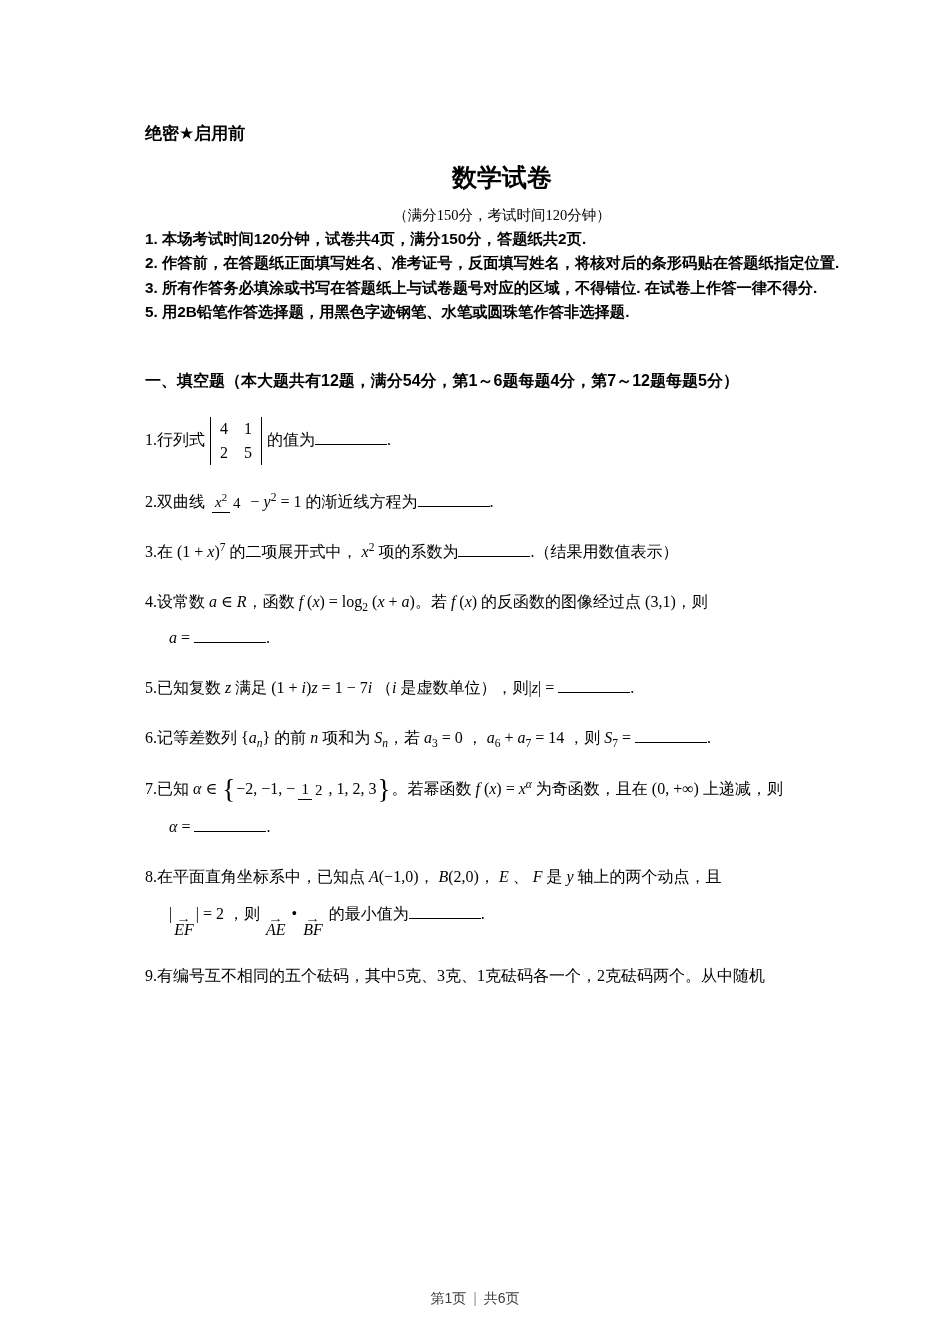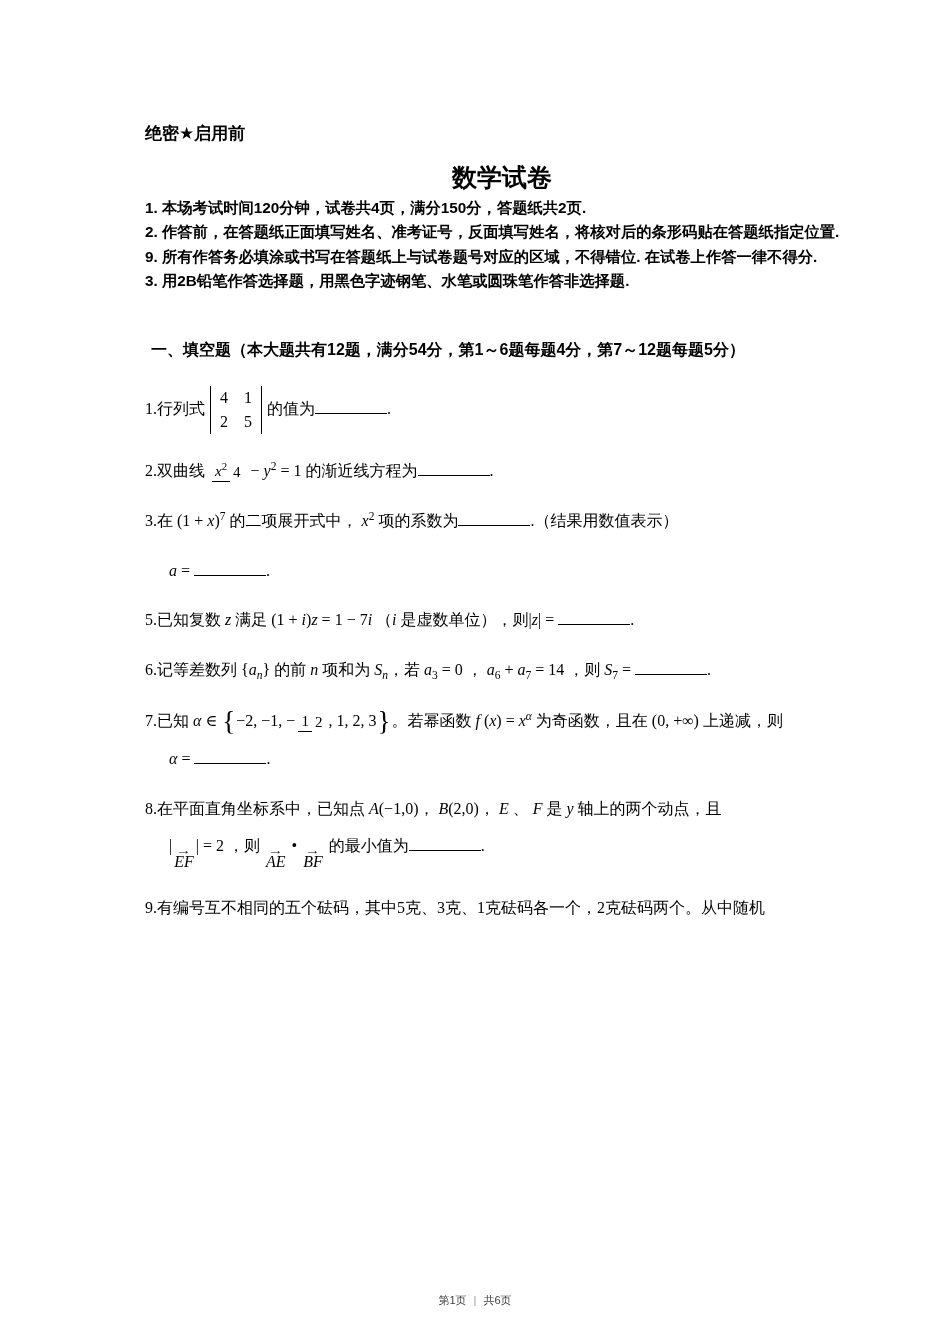--- a/index.html
+++ b/index.html
@@ -9,53 +9,54 @@
     font-family:"Liberation Serif","DejaVu Serif",serif;font-size:16px;
     overflow:hidden;
   }
   .classification{font-family:"Liberation Sans","DejaVu Sans",sans-serif;font-weight:bold;font-size:17px;}
   .title{font-family:"Liberation Sans","DejaVu Sans",sans-serif;font-weight:bold;font-size:26px;text-align:center;margin:24px 0 0 0;}
   .subtitle{font-family:"Liberation Sans","DejaVu Sans",sans-serif;font-weight:bold;font-size:25px;text-align:center;margin:16px 0 0 0;}
   .meta{text-align:center;font-size:14.5px;margin-top:12px;}
   .notice-title{font-family:"Liberation Sans","DejaVu Sans",sans-serif;font-weight:bold;font-size:15.5px;margin-top:10px;}
   .notices{list-style:none;margin:2px 0 0 0;padding:0;font-family:"Liberation Sans","DejaVu Sans",sans-serif;font-weight:bold;font-size:15.3px;line-height:1.6;}
   .notice{padding-left:1.45em;text-indent:-1.45em;}
-  .section-title{font-family:"Liberation Sans","DejaVu Sans",sans-serif;font-weight:bold;font-size:16px;margin-top:46px;margin-left:6px;}
+  .section-title{font-family:"Liberation Sans","DejaVu Sans",sans-serif;font-weight:bold;font-size:16px;margin-top:46px;}
   .question{margin-top:25px;font-size:16px;line-height:1.55;}
   .q-line{min-height:1.4em;}
   .q-line.cont{padding-left:1.5em;margin-top:12px;}
   .mi{font-style:italic;}
   sup,sub{font-size:0.72em;line-height:0;}
   .frac{display:inline-flex;align-items:center;vertical-align:middle;margin:0 3px;font-size:15px;line-height:1.15;}
   .num{border-bottom:1px solid #000;padding:0 3px;}
   .den{padding:0 3px;}
   .det{display:inline-grid;grid-template-columns:auto auto;column-gap:16px;row-gap:7px;
        padding:3px 9px;border-left:1.4px solid #000;border-right:1.4px solid #000;
        vertical-align:middle;margin:0 5px;text-align:center;line-height:1.1;}
   .det-cell{text-align:center;}
   .blank{display:inline-block;border-bottom:1px solid #000;height:0.95em;vertical-align:baseline;}
   .vec{display:inline-flex;flex-direction:column;align-items:center;vertical-align:-0.2em;line-height:1;margin:0 2px;}
   .vec-arrow{font-size:0.72em;line-height:0.6;transform:scaleX(1.3);}
   .vec-body{font-style:italic;line-height:1.05;}
   .big{font-size:1.7em;line-height:1;vertical-align:-0.14em;margin:0 1px;}
-  .footer{position:absolute;left:0;right:0;bottom:36px;text-align:center;font-size:11px;color:#3c3c3c;
+  .footer{position:absolute;left:0;right:0;bottom:36px;text-align:center;font-size:14px;color:#3c3c3c;
           font-family:"Liberation Sans","DejaVu Sans",sans-serif;}
   .footer .sep{color:#9a9a9a;margin:0 7px;}
 </style>
 </head>
 <body>
 
 <div class="page">
   <div class="classification">绝密★启用前</div>
   <h2 class="subtitle">数学试卷</h2>
+  <div class="meta">（满分150分，考试时间120分钟）</div>
   <ul class="notices">
     <li class="notice">1. 本场考试时间120分钟，试卷共4页，满分150分，答题纸共2页.</li>
     <li class="notice">2. 作答前，在答题纸正面填写姓名、准考证号，反面填写姓名，将核对后的条形码贴在答题纸指定位置.</li>
-    <li class="notice">9. 所有作答务必填涂或书写在答题纸上与试卷题号对应的区域，不得错位. 在试卷上作答一律不得分.</li>
-    <li class="notice">3. 用2B铅笔作答选择题，用黑色字迹钢笔、水笔或圆珠笔作答非选择题.</li>
+    <li class="notice">3. 所有作答务必填涂或书写在答题纸上与试卷题号对应的区域，不得错位. 在试卷上作答一律不得分.</li>
+    <li class="notice">5. 用2B铅笔作答选择题，用黑色字迹钢笔、水笔或圆珠笔作答非选择题.</li>
   </ul>
   <div class="section-title">一、填空题（本大题共有12题，满分54分，第1～6题每题4分，第7～12题每题5分）</div>
   <div id="questions">
       <div class="question">
         <div class="q-line">1.行列式<span class="det">
             <span class="det-cell">4</span>
             <span class="det-cell">1</span>
             <span class="det-cell">2</span>
             <span class="det-cell">5</span>
           </span>的值为<span class="blank" style="width: 9ch;"></span>.</div>
@@ -63,20 +64,21 @@
       <div class="question">
         <div class="q-line">2.双曲线 <span class="frac">
             <span class="num"><span class="mi">x</span><sup>2</sup></span>
             <span class="den">4</span>
           </span> − <span class="mi">y</span><sup>2</sup> = 1 的渐近线方程为<span class="blank" style="width: 9ch;"></span>.</div>
       </div>
       <div class="question">
         <div class="q-line">3.在 (1 + <span class="mi">x</span>)<sup>7</sup> 的二项展开式中， <span class="mi">x</span><sup>2</sup> 项的系数为<span class="blank" style="width: 9ch;"></span>.（结果用数值表示）</div>
       </div>
       <div class="question">
+        <div class="q-line">4.设常数 <span class="mi">a</span> ∈ <span class="mi">R</span>，函数 <span class="mi">f</span> (<span class="mi">x</span>) = log<sub>2</sub> (<span class="mi">x</span> + <span class="mi">a</span>)。若 <span class="mi">f</span> (<span class="mi">x</span>) 的反函数的图像经过点 (3,1)，则</div>
         <div class="q-line cont"><span class="mi">a</span> = <span class="blank" style="width: 9ch;"></span>.</div>
       </div>
       <div class="question">
         <div class="q-line">5.已知复数 <span class="mi">z</span> 满足 (1 + <span class="mi">i</span>)<span class="mi">z</span> = 1 − 7<span class="mi">i</span> （<span class="mi">i</span> 是虚数单位），则|<span class="mi">z</span>| = <span class="blank" style="width: 9ch;"></span>.</div>
       </div>
       <div class="question">
         <div class="q-line">6.记等差数列 {<span class="mi">a</span><sub><span class="mi">n</span></sub>} 的前 <span class="mi">n</span> 项和为 <span class="mi">S</span><sub><span class="mi">n</span></sub>，若 <span class="mi">a</span><sub>3</sub> = 0 ， <span class="mi">a</span><sub>6</sub> + <span class="mi">a</span><sub>7</sub> = 14 ，则 <span class="mi">S</span><sub>7</sub> = <span class="blank" style="width: 9ch;"></span>.</div>
       </div>
       <div class="question">
         <div class="q-line">7.已知 <span class="mi">α</span> ∈ <span class="big">{</span>−2, −1, −<span class="frac">

